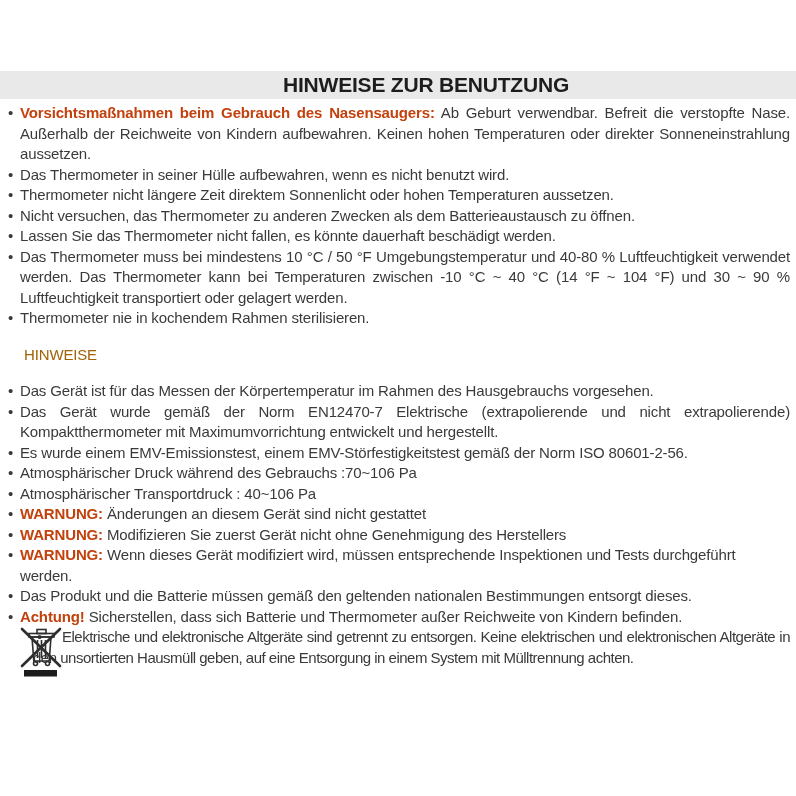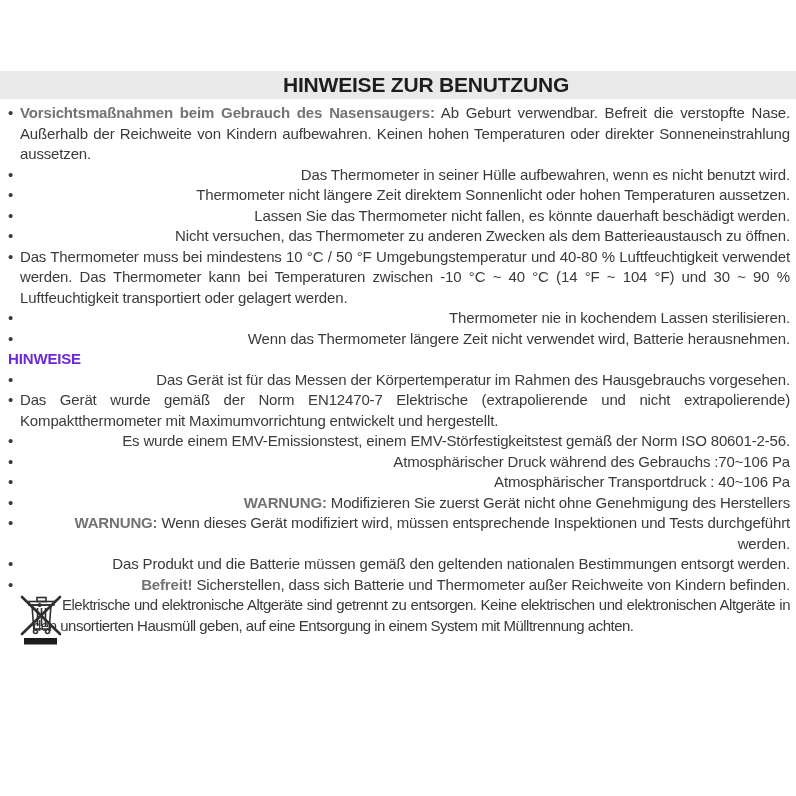--- a/index.html
+++ b/index.html
@@ -41,36 +41,36 @@
     left: 8px;
     width: 782px;
     color: #3a3a3a;
     font-size: 15px;
     line-height: 20.5px;
     letter-spacing: -0.15px;
   }
   .item {
     position: relative;
     padding-left: 12px;
-    text-align: right;
+    text-align: left;
     margin: 0;
   }
   .item::before {
     content: "\2022";
     position: absolute;
     left: 0;
     top: 0;
     color: #3a3a3a;
   }
   .justify { text-align: justify; }
-  .lead { font-weight: bold; color: #737373; }
+  .lead { font-weight: bold; color: #c2410c; }
   .section-heading {
-    font-weight: bold;
-    color: #6d28d9;
-    margin: 0;
+    font-weight: normal;
+    color: #a16207;
+    margin: 16px;
     font-size: 15px;
     line-height: 20.5px;
   }
   .item-weee {
     padding-left: 25px;
     text-indent: 29px;
     letter-spacing: -0.5px;
   }
   .weee-icon {
     position: absolute;
@@ -87,37 +87,37 @@
 
 <div class="title-bar">
   <h1 class="page-title">HINWEISE ZUR BENUTZUNG</h1>
 </div>
 
 <div class="content">
 
   <div class="item justify"><span class="lead">Vorsichtsmaßnahmen beim Gebrauch des Nasensaugers:</span> <span>Ab Geburt verwendbar. Befreit die verstopfte Nase. Außerhalb der Reichweite von Kindern aufbewahren. Keinen hohen Temperaturen oder direkter Sonneneinstrahlung aussetzen.</span></div>
   <div class="item"><span>Das Thermometer in seiner Hülle aufbewahren, wenn es nicht benutzt wird.</span></div>
   <div class="item"><span>Thermometer nicht längere Zeit direktem Sonnenlicht oder hohen Temperaturen aussetzen.</span></div>
+  <div class="item"><span>Nicht versuchen, das Thermometer zu anderen Zwecken als dem Batterieaustausch zu öffnen.</span></div>
   <div class="item"><span>Lassen Sie das Thermometer nicht fallen, es könnte dauerhaft beschädigt werden.</span></div>
-  <div class="item"><span>Nicht versuchen, das Thermometer zu anderen Zwecken als dem Batterieaustausch zu öffnen.</span></div>
   <div class="item justify"><span>Das Thermometer muss bei mindestens 10 °C / 50 °F Umgebungstemperatur und 40-80 % Luftfeuchtigkeit verwendet werden. Das Thermometer kann bei Temperaturen zwischen -10 °C ~ 40 °C (14 °F ~ 104 °F) und 30 ~ 90 % Luftfeuchtigkeit transportiert oder gelagert werden.</span></div>
-  <div class="item"><span>Thermometer nie in kochendem Lassen sterilisieren.</span></div>
-  <div class="item"><span>Wenn das Thermometer längere Zeit nicht verwendet wird, Batterie herausnehmen.</span></div>
+  <div class="item"><span>Thermometer nie in kochendem Rahmen sterilisieren.</span></div>
 
   <div class="section-heading">HINWEISE</div>
 
   <div class="item"><span>Das Gerät ist für das Messen der Körpertemperatur im Rahmen des Hausgebrauchs vorgesehen.</span></div>
   <div class="item justify"><span>Das Gerät wurde gemäß der Norm EN12470-7 Elektrische (extrapolierende und nicht extrapolierende) Kompaktthermometer mit Maximumvorrichtung entwickelt und hergestellt.</span></div>
   <div class="item"><span>Es wurde einem EMV-Emissionstest, einem EMV-Störfestigkeitstest gemäß der Norm ISO 80601-2-56.</span></div>
   <div class="item"><span>Atmosphärischer Druck während des Gebrauchs :70~106 Pa</span></div>
   <div class="item"><span>Atmosphärischer Transportdruck : 40~106 Pa</span></div>
+  <div class="item"><span class="lead">WARNUNG:</span> <span>Änderungen an diesem Gerät sind nicht gestattet</span></div>
   <div class="item"><span class="lead">WARNUNG:</span> <span>Modifizieren Sie zuerst Gerät nicht ohne Genehmigung des Herstellers</span></div>
   <div class="item"><span class="lead">WARNUNG:</span> <span>Wenn dieses Gerät modifiziert wird, müssen entsprechende Inspektionen und Tests durchgeführt werden.</span></div>
-  <div class="item"><span>Das Produkt und die Batterie müssen gemäß den geltenden nationalen Bestimmungen entsorgt werden.</span></div>
-  <div class="item"><span class="lead">Befreit!</span> <span>Sicherstellen, dass sich Batterie und Thermometer außer Reichweite von Kindern befinden.</span></div>
+  <div class="item"><span>Das Produkt und die Batterie müssen gemäß den geltenden nationalen Bestimmungen entsorgt dieses.</span></div>
+  <div class="item"><span class="lead">Achtung!</span> <span>Sicherstellen, dass sich Batterie und Thermometer außer Reichweite von Kindern befinden.</span></div>
 
   <div class="item item-weee justify">
     <span class="weee-icon">
       <svg width="46" height="52" viewBox="0 0 46 52" xmlns="http://www.w3.org/2000/svg">
         <g fill="none" stroke="#2e2e2e" stroke-width="1.6">
           <rect x="18" y="4.5" width="9" height="4"></rect>
           <rect x="10" y="8.5" width="25" height="3.5"></rect>
           <path d="M13 12 L32 12 L30.2 36 L14.8 36 Z"></path>
           <line x1="18.5" y1="15" x2="18.5" y2="33"></line>
           <line x1="22.5" y1="15" x2="22.5" y2="33"></line>

